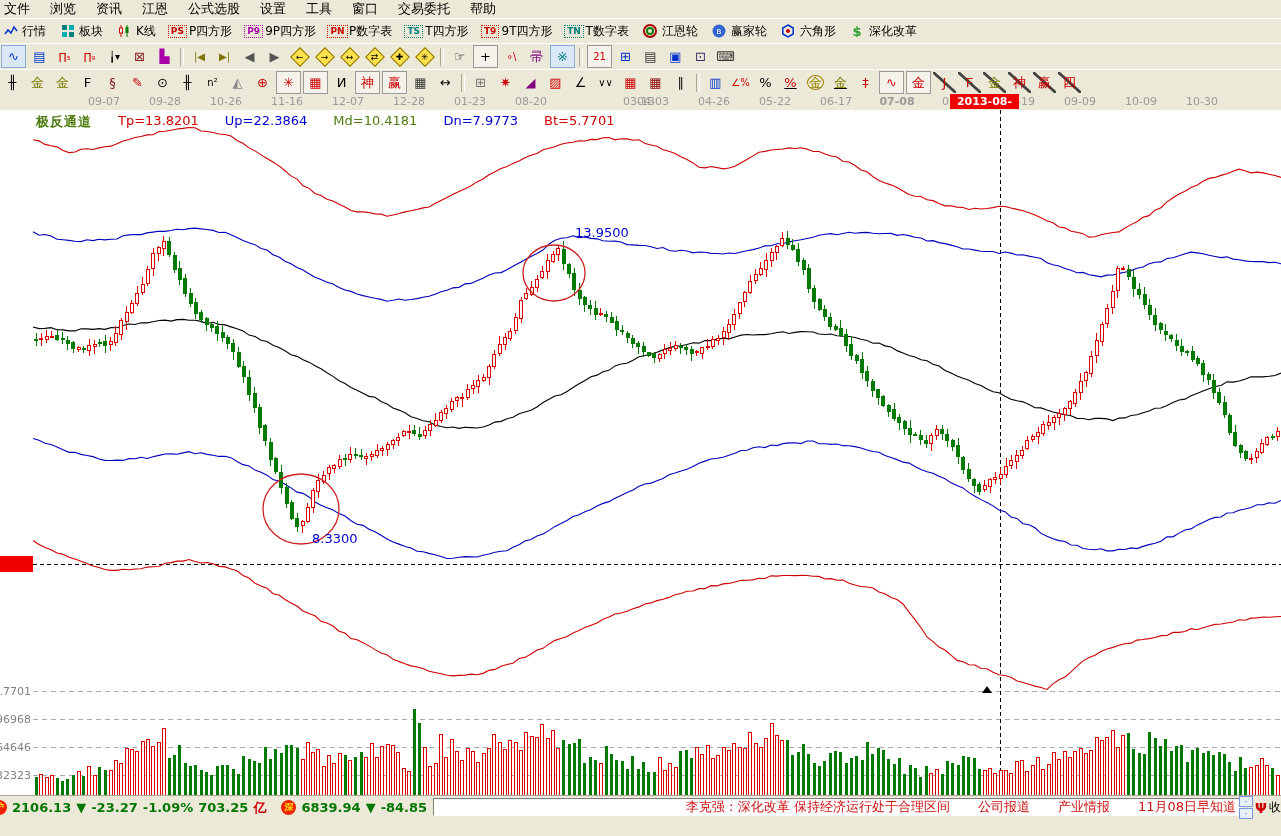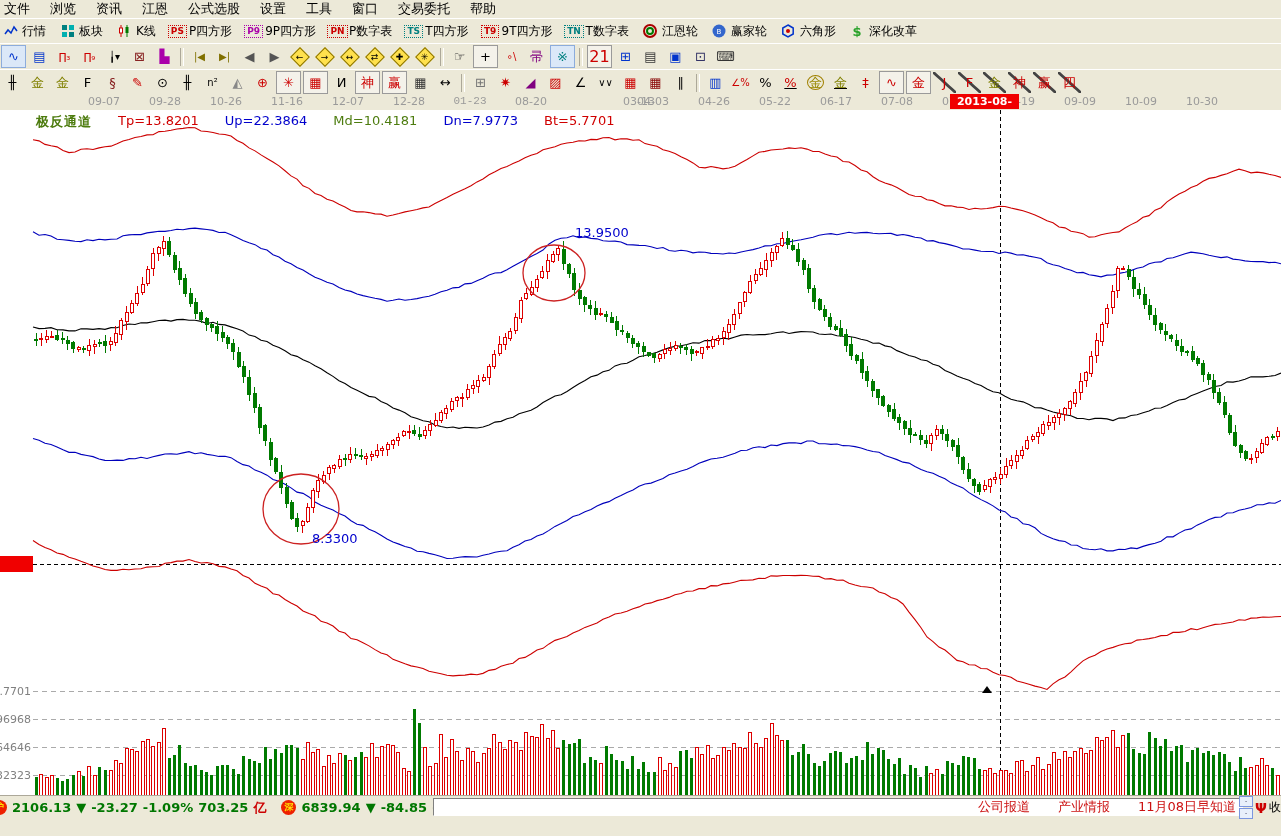--- a/index.html
+++ b/index.html
@@ -255,21 +255,21 @@
         <span style="color: rgb(204, 0, 0); font-size: 10px;">∘\</span>
       </div>
       <div class="ico">
         <span style="color: rgb(128, 0, 128);">帚</span>
       </div>
       <div class="ico sel">
         <span style="color: rgb(0, 128, 128);">※</span>
       </div>
       <div class="vsep"></div>
       <div class="ico box">
-        <span style="color: rgb(204, 0, 0); font-size: 16px;">21</span>
+        <span style="color: rgb(204, 0, 0); font-size: 10px;">21</span>
       </div>
       <div class="ico">
         <span style="color: rgb(0, 51, 204);">⊞</span>
       </div>
       <div class="ico">
         <span style="color: rgb(51, 51, 51);">▤</span>
       </div>
       <div class="ico">
         <span style="color: rgb(0, 51, 204);">▣</span>
       </div>
@@ -412,28 +412,28 @@
     </div>
 
   <div id="dates">
 
   <span class="dtick" style="left: 104px;">09-07</span>
       <span class="dtick" style="left: 165px;">09-28</span>
       <span class="dtick" style="left: 226px;">10-26</span>
       <span class="dtick" style="left: 287px;">11-16</span>
       <span class="dtick" style="left: 348px;">12-07</span>
       <span class="dtick" style="left: 409px;">12-28</span>
-      <span class="dtick" style="left: 470px; font-family: Liberation Mono, monospace;">01-23</span>
+      <span class="dtick" style="left: 470px;">01-23</span>
       <span class="dtick" style="left: 531px;">08-20</span>
       <span class="dtick" style="left: 592px; margin-left: 47px;">03-13</span>
       <span class="dtick" style="left: 653px;">04-03</span>
       <span class="dtick" style="left: 714px;">04-26</span>
       <span class="dtick" style="left: 775px;">05-22</span>
       <span class="dtick" style="left: 836px;">06-17</span>
-      <span class="dtick" style="left: 897px;">07-08</span>
+      <span class="dtick" style="left: 897px; font-weight: bold;">07-08</span>
       <span class="dtick" style="left: 958px;">07-29</span>
       <span class="dtick" style="left: 1019px;">08-19</span>
       <span class="dtick" style="left: 1080px;">09-09</span>
       <span class="dtick" style="left: 1141px;">10-09</span>
       <span class="dtick" style="left: 1202px;">10-30</span>
       <div id="date-hl" style="left: 950px; width: 69px;">2013-08-07</div>
     </div>
 
   <div id="chart">
     <div id="chart-canvas"><svg width="1281" height="685">
@@ -1187,20 +1187,21 @@
         <span class="mkt-icon">深</span>
         <span>6839.94</span>
         <span>▼</span>
           <span>-84.85</span>
         <span>-1.03%</span>
         <span>758.88</span>
           <span class="unit">亿</span>
       </span>
     </div>
     <div id="newsbox">
+      <span>李克强：深化改革 保持经济运行处于合理区间</span>
       <span>公司报道</span>
       <span>产业情报</span>
       <span>11月08日早知道</span>
     </div>
     <div id="st1-right">
       <span class="spin">
           <div>-</div>
           <div>-</div>
         </span>
       <span id="ant">Ψ</span>

